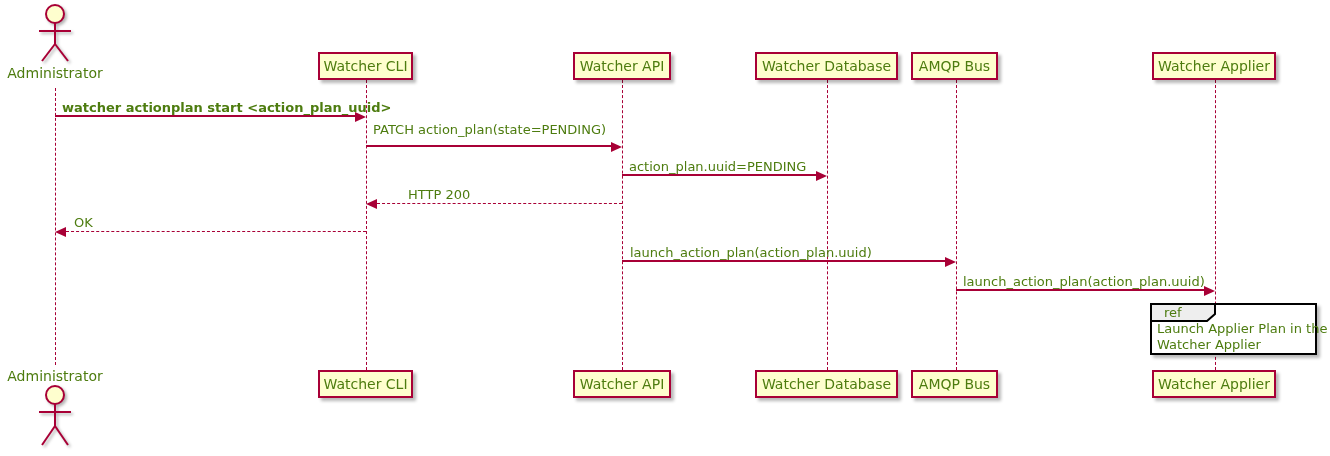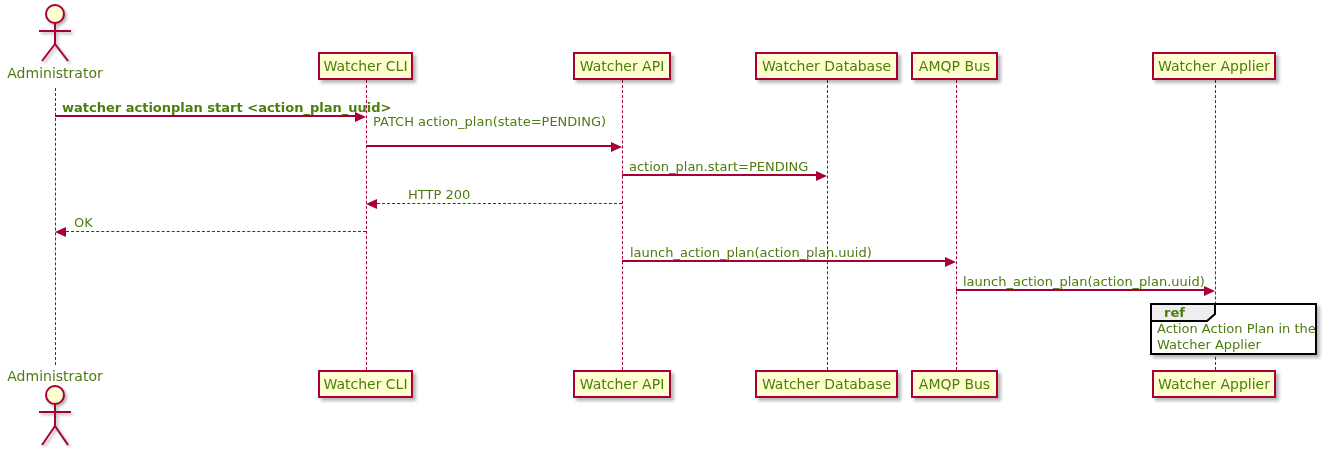--- a/index.html
+++ b/index.html
@@ -24,21 +24,21 @@
   .arr-l{position:absolute;width:0;height:0;border-top:5px solid transparent;
     border-bottom:5px solid transparent;border-right:11px solid #A80036;z-index:2;}
   .actor-label{position:absolute;font-size:14px;text-align:center;white-space:nowrap;z-index:3;}
   .actor-svg{position:absolute;z-index:3;filter:drop-shadow(2px 2px 1.5px rgba(0,0,0,0.3));}
   .refbox{
     position:absolute;box-sizing:border-box;background:#ffffff;
     border:2px solid #000000;z-index:4;
     box-shadow:3px 3px 3px rgba(0,0,0,0.28);
   }
   .ref-tab-svg{position:absolute;left:-2px;top:-2px;}
-  .ref-tab-label{position:absolute;left:12px;top:0px;font-size:13px;font-weight:bold;z-index:5;}
+  .ref-tab-label{position:absolute;left:12px;top:0px;font-size:13px;font-weight:normal;z-index:5;}
   .ref-line{position:absolute;left:5px;font-size:13px;white-space:nowrap;}
 </style>
 </head>
 <body>
 
 <div class="canvas">
 
   <svg class="actor-svg" style="left:29px;top:1px;" width="52" height="64" viewBox="0 0 52 64">
     <circle cx="26" cy="13" r="9" fill="#FEFECE" stroke="#A80036" stroke-width="2"></circle>
     <line x1="26" y1="22" x2="26" y2="43" stroke="#A80036" stroke-width="2"></line>
@@ -58,25 +58,25 @@
   <div class="pbox" style="left:318px;top:52px;width:95px;">Watcher CLI</div>
   <div class="pbox" style="left:573px;top:52px;width:98px;">Watcher API</div>
   <div class="pbox" style="left:755px;top:52px;width:143px;">Watcher Database</div>
   <div class="pbox" style="left:911px;top:52px;width:87px;">AMQP Bus</div>
   <div class="pbox" style="left:1152px;top:52px;width:124px;">Watcher Applier</div>
 
   <div class="msg-label" style="left:62px;top:100px;font-weight:bold;">watcher actionplan start &lt;action_plan_uuid&gt;</div>
   <div class="mline-solid" style="left:55px;top:115px;width:303px;"></div>
   <div class="arr-r" style="left:355px;top:112px;"></div>
 
-  <div class="msg-label" style="left:373px;top:114px;text-align:center;">PATCH action_plan(state=PENDING)</div>
+  <div class="msg-label" style="left:373px;top:122px;text-align:center;">PATCH action_plan(state=PENDING)</div>
   <div class="mline-solid" style="left:366px;top:145px;width:248px;"></div>
   <div class="arr-r" style="left:611px;top:142px;"></div>
 
-  <div class="msg-label" style="left:629px;top:159px;">action_plan.start=PENDING</div>
+  <div class="msg-label" style="left:629px;top:159px;">action_plan.uuid=PENDING</div>
   <div class="mline-solid" style="left:622px;top:174px;width:197px;"></div>
   <div class="arr-r" style="left:816px;top:171px;"></div>
 
   <div class="msg-label" style="left:408px;top:187px;">HTTP 200</div>
   <div class="mline-dash" style="left:377px;top:203px;width:245px;"></div>
   <div class="arr-l" style="left:366px;top:199px;"></div>
 
   <div class="msg-label" style="left:74px;top:215px;">OK</div>
   <div class="mline-dash" style="left:66px;top:231px;width:300px;"></div>
   <div class="arr-l" style="left:55px;top:227px;"></div>
@@ -87,21 +87,21 @@
 
   <div class="msg-label" style="left:963px;top:274px;">launch_action_plan(action_plan.uuid)</div>
   <div class="mline-solid" style="left:956px;top:289px;width:251px;"></div>
   <div class="arr-r" style="left:1204px;top:286px;"></div>
 
   <div class="refbox" style="left:1150px;top:303px;width:167px;height:52px;">
     <svg class="ref-tab-svg" width="70" height="20" viewBox="0 0 70 20">
       <path d="M1,1 H65 V11 L57,18 H1 Z" fill="#EEEEEE" stroke="#000000" stroke-width="2"></path>
     </svg>
     <div class="ref-tab-label">ref</div>
-    <div class="ref-line" style="top:16px;">Action Action Plan in the</div>
+    <div class="ref-line" style="top:16px;">Launch Applier Plan in the</div>
     <div class="ref-line" style="top:32px;">Watcher Applier</div>
   </div>
 
   <div class="pbox" style="left:318px;top:370px;width:95px;">Watcher CLI</div>
   <div class="pbox" style="left:573px;top:370px;width:98px;">Watcher API</div>
   <div class="pbox" style="left:755px;top:370px;width:143px;">Watcher Database</div>
   <div class="pbox" style="left:911px;top:370px;width:87px;">AMQP Bus</div>
   <div class="pbox" style="left:1152px;top:370px;width:124px;">Watcher Applier</div>
 
   <div class="actor-label" style="left:0px;top:368px;width:110px;">Administrator</div>

